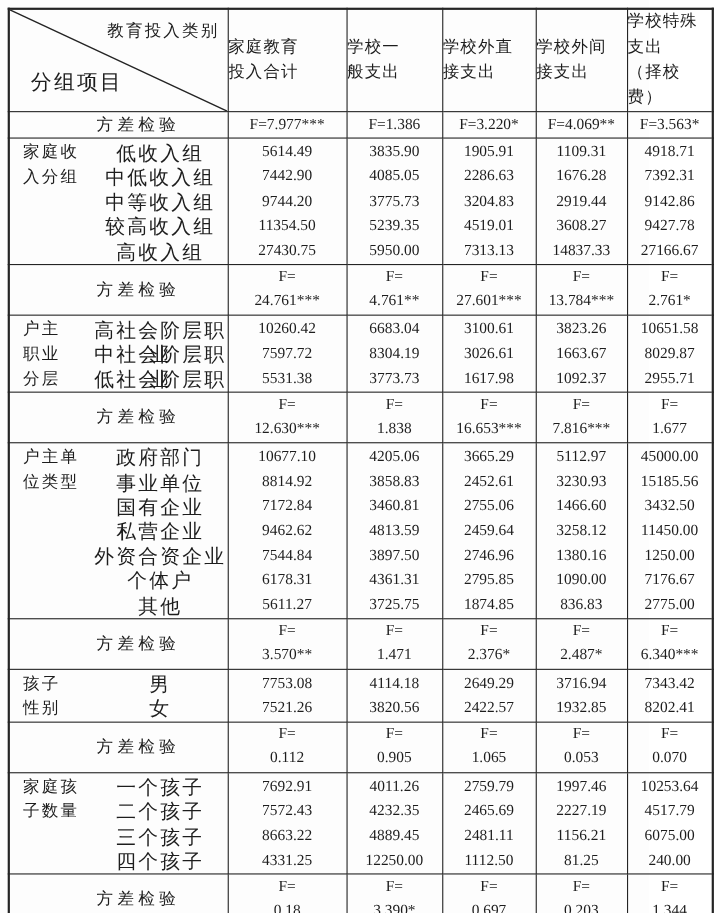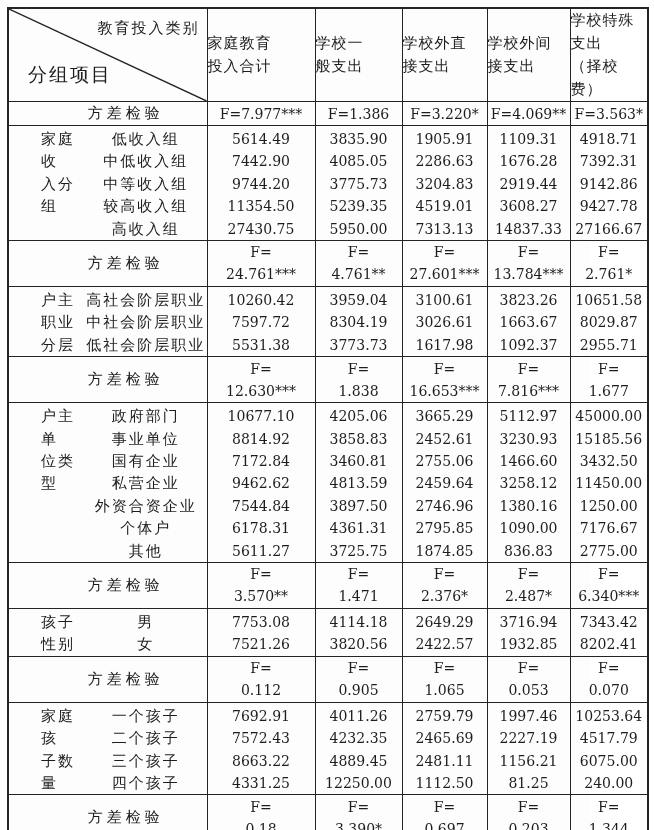--- a/index.html
+++ b/index.html
@@ -6,20 +6,21 @@
     margin: 0; padding: 0;
     background: #ffffff;
     font-family: "DejaVu Serif", "Liberation Serif", serif;
     color: #1d1d1d;
   }
   .page {
     box-sizing: border-box;
     width: 590px; height: 830px;
     padding: 7px 7px;
     background: #fdfdfd;
+    font-family: Liberation Serif, serif;
   }
   table.grid {
     border-collapse: collapse;
     table-layout: fixed;
     width: 640px; height: 814px;
     border: 2px solid #242424;
   }
   th, td {
     border: 1px solid #242424;
     padding: 0;
@@ -59,31 +60,31 @@
   tr.variance.twoline { height: 46px; }
   tr.variance.twoline .fcell {
     font-size: 14px; line-height: 22px; white-space: pre-line;
   }
   
   tr.group td { vertical-align: top; }
   .group-wrap { display: flex; padding-top: 2px; }
   .glabel {
     box-sizing: border-box;
     width: 76px;
-    padding-left: 32px;
+    padding-left: 12px;
     font-size: 15px;
     line-height: 22.4px;
     letter-spacing: 2px;
     white-space: pre-line;
     text-align: left;
   }
   .grows { flex: 1; }
   .gline {
     height: 22.4px; line-height: 22.4px;
-    font-size: 15px; letter-spacing: 2px;
+    font-size: 18px; letter-spacing: 2px;
     text-align: center;
   }
   td.numcol { padding-top: 2px; }
   .vline {
     height: 22.4px; line-height: 22.4px;
     font-size: 14px;
     text-align: center;
     white-space: nowrap;
   }
 </style>
@@ -206,21 +207,21 @@
                 <div class="gline">低社会阶层职业</div>
               </div>
             </div>
           </td>
           <td class="numcol">
             <div class="vline">10260.42</div>
             <div class="vline">7597.72</div>
             <div class="vline">5531.38</div>
           </td>
           <td class="numcol">
-            <div class="vline">3959.04</div>
+            <div class="vline">6683.04</div>
             <div class="vline">8304.19</div>
             <div class="vline">3773.73</div>
           </td>
           <td class="numcol">
             <div class="vline">3100.61</div>
             <div class="vline">3026.61</div>
             <div class="vline">1617.98</div>
           </td>
           <td class="numcol">
             <div class="vline">3823.26</div>

